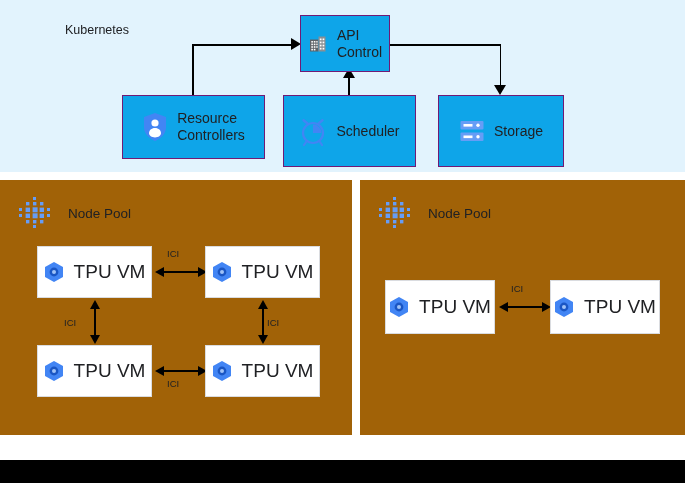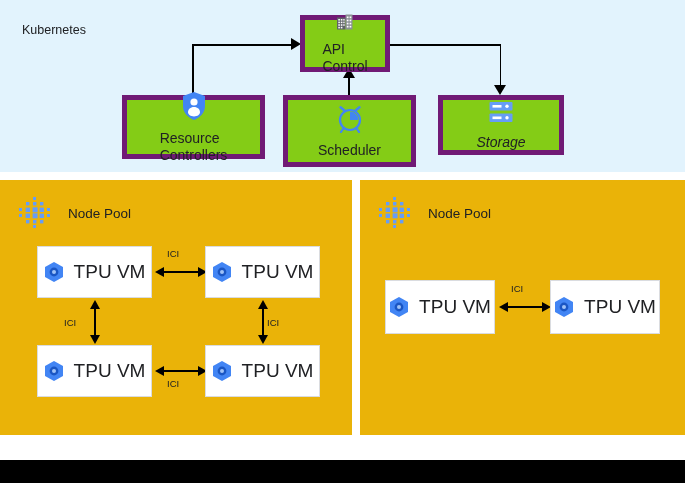--- a/index.html
+++ b/index.html
@@ -4,32 +4,32 @@
 <style>
   html,body{margin:0;padding:0;background:#ffffff;}
   body{width:685px;height:483px;position:relative;overflow:hidden;
        font-family:"Liberation Sans","DejaVu Sans",sans-serif;}
 
   .abs{position:absolute;}
 
   
   #control-plane{left:0;top:0;width:685px;height:172px;background:#e2f3fd;}
   #cp-label{left:22px;top:22px;width:150px;font-size:12.5px;color:#202124;
-            line-height:16px;}
-
-  
-  .box{background:#84cc16;border:5px solid #701a75;box-sizing:border-box;
-       display:flex;align-items:center;justify-content:center;gap:9px;flex-direction:column;}
+            line-height:16px;text-align:center;}
+
+  
+  .box{background:#0ea5e9;border:1px solid #701a75;box-sizing:border-box;
+       display:flex;align-items:center;justify-content:center;gap:9px;}
   .box .lbl{font-size:14px;color:#202124;line-height:17px;}
 
   #api-server{left:300px;top:15px;width:90px;height:57px;}
   #api-server .lbl{text-align:left;}
   #resource-controllers{left:122px;top:95px;width:143px;height:64px;}
   #scheduler{left:283px;top:95px;width:133px;height:72px;}
-  #storage{left:438px;top:95px;width:126px;height:60px;font-style:italic;}
+  #storage{left:438px;top:95px;width:126px;height:72px;}
 
   
   .line{background:#000000;}
   
   #rc-up{left:192px;top:44px;width:1.6px;height:51px;}
   #rc-right{left:192px;top:44px;width:102px;height:1.6px;}
   #rc-arrow{left:291px;top:38px;width:0;height:0;
             border-top:6px solid transparent;border-bottom:6px solid transparent;
             border-left:10px solid #000;}
   
@@ -38,21 +38,21 @@
              border-left:6px solid transparent;border-right:6px solid transparent;
              border-bottom:10px solid #000;}
   
   #st-right{left:390px;top:44px;width:111px;height:1.6px;}
   #st-down{left:499.5px;top:44px;width:1.6px;height:48px;}
   #st-arrow{left:494px;top:85px;width:0;height:0;
             border-left:6px solid transparent;border-right:6px solid transparent;
             border-top:10px solid #000;}
 
   
-  .pool{background:#eab308;}
+  .pool{background:#a16207;}
   #pool-left{left:0;top:180px;width:352px;height:255px;}
   #pool-right{left:360px;top:180px;width:325px;height:255px;}
   .pool-head{position:absolute;display:flex;align-items:center;gap:14px;}
   #pool-left .pool-head{left:18px;top:16px;}
   #pool-right .pool-head{left:18px;top:16px;}
   .pool-title{font-size:13.5px;color:#202124;}
 
   
   .tpu{position:absolute;background:#ffffff;border:1px solid #dadce0;
        box-sizing:border-box;display:flex;align-items:center;

